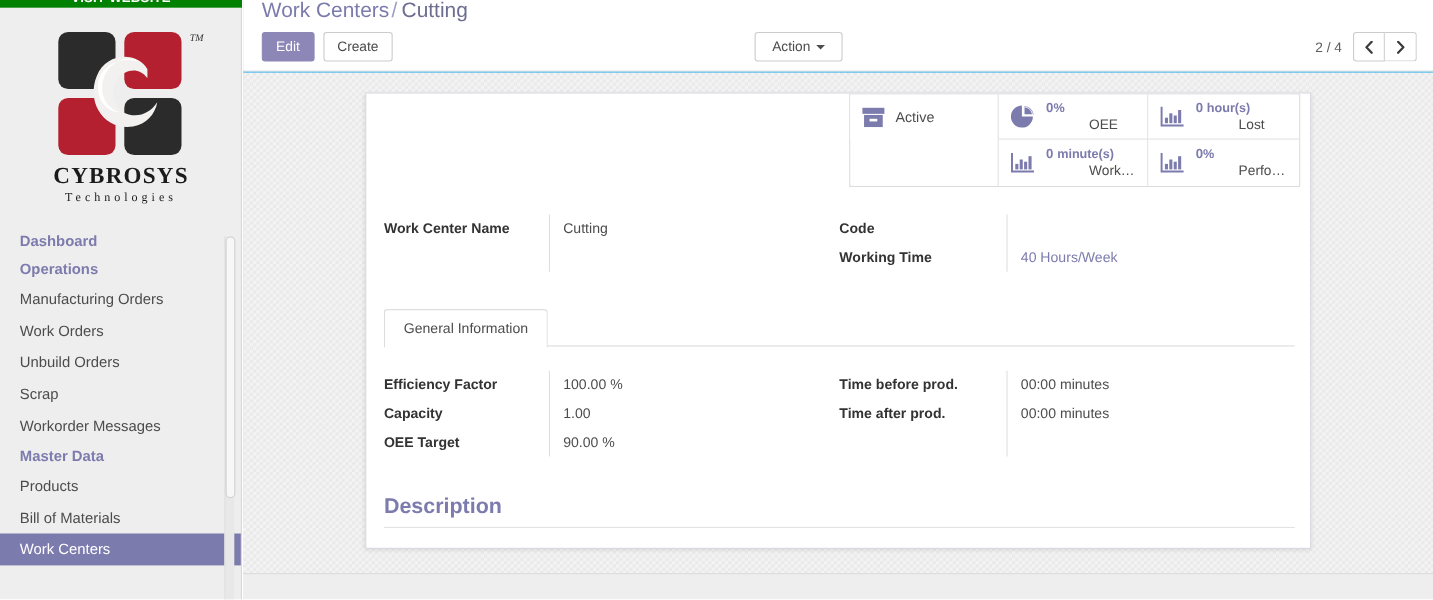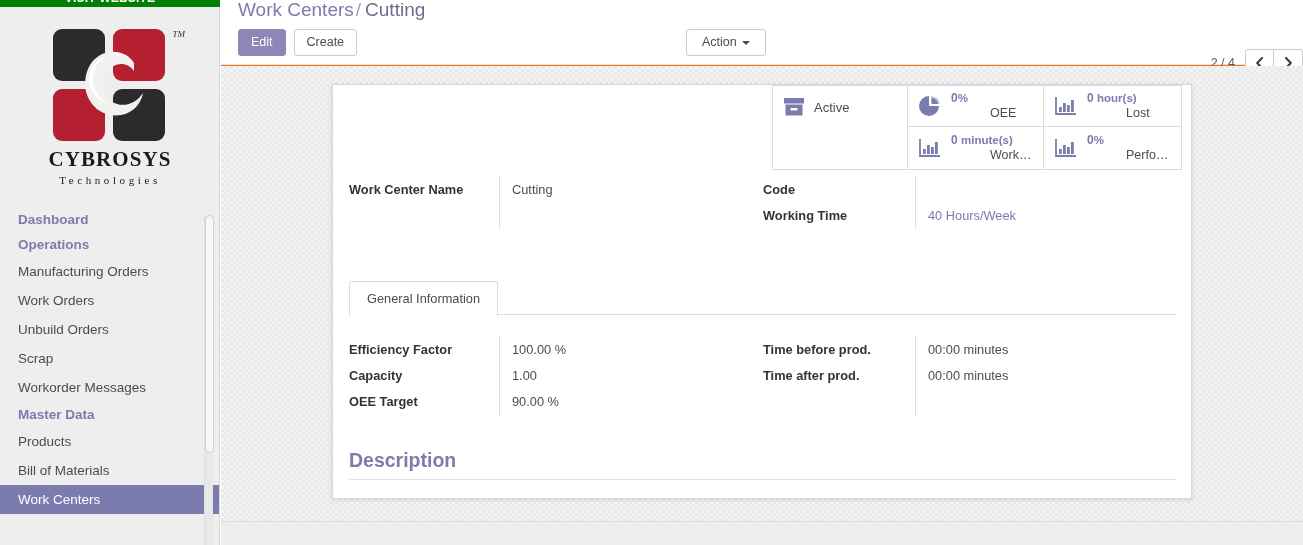--- a/index.html
+++ b/index.html
@@ -129,21 +129,21 @@
     border-radius: 5px;
     cursor: pointer;
   }
 
   
   .main {
     position: absolute;
     top: 0; left: 221px;
     width: 1082px;
     height: 476px;
-    background: #f97316;
+    background: #0ea5e9;
     text-decoration: underline;
   }
 
   .control-panel {
     position: relative;
     height: 65px;
     background: #ffffff;
     border-bottom: 1px solid #dededede;
     padding: 0 17px;
   }
@@ -203,24 +203,23 @@
     display: inline-block;
     margin-left: 5px;
     border-left: 4px solid transparent;
     border-right: 4px solid transparent;
     border-top: 4px solid #4c4c4c;
     vertical-align: middle;
   }
 
   .pager {
     position: absolute;
-    top: 29px; right: 0;
+    top: 29px; right: 15px;
     display: flex;
     align-items: center;
-    margin-top: 20px;
   }
   .pager-count {
     font-size: 12.5px;
     color: #5c5c5c;
     margin-right: 10px;
     white-space: nowrap;
   }
   .pager-btns { display: flex; }
   .pager-btn {
     width: 29px;
@@ -316,21 +315,21 @@
   }
   .stat-plain {
     font-size: 13px;
     color: #4c4c4c;
     white-space: nowrap;
   }
 
   
   .fields-top {
     position: absolute;
-    top: 92px; left: 16px;
+    top: 110px; left: 16px;
     width: 828px;
     display: flex;
   }
   .fcol { width: 414px; display: flex; }
   .flabels { width: 150px; padding-right: 8px; }
   .fvalues {
     flex: 1;
     border-left: 1px solid #dfdfdf;
     padding-left: 12px;
   }

